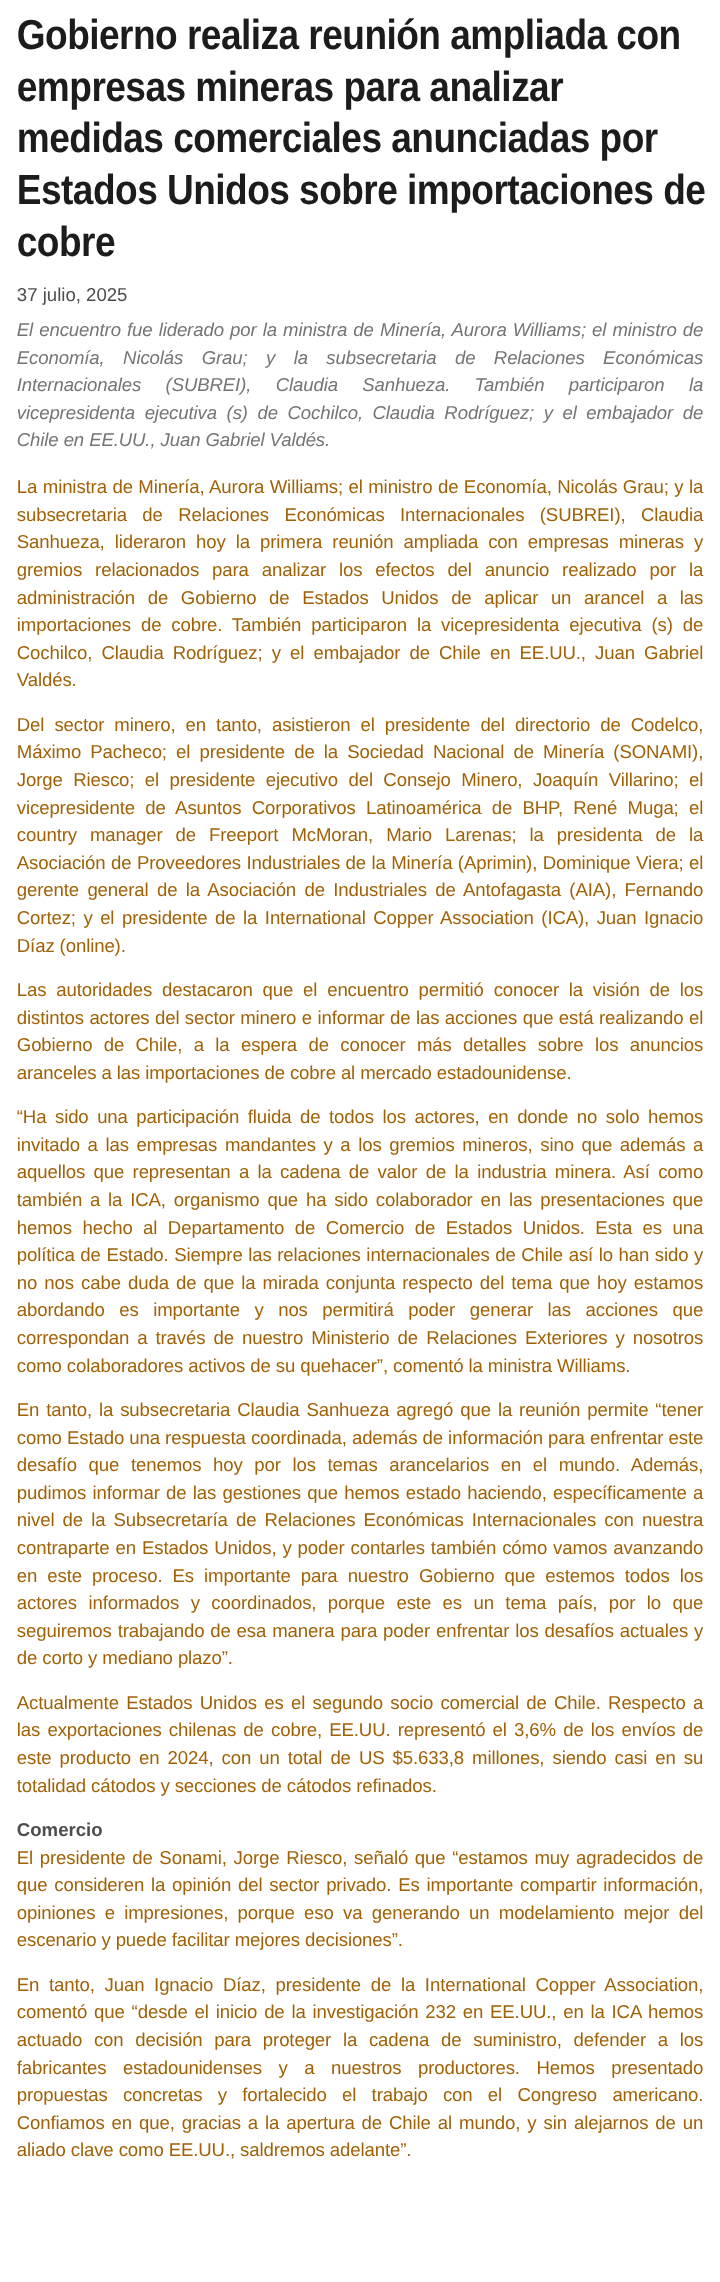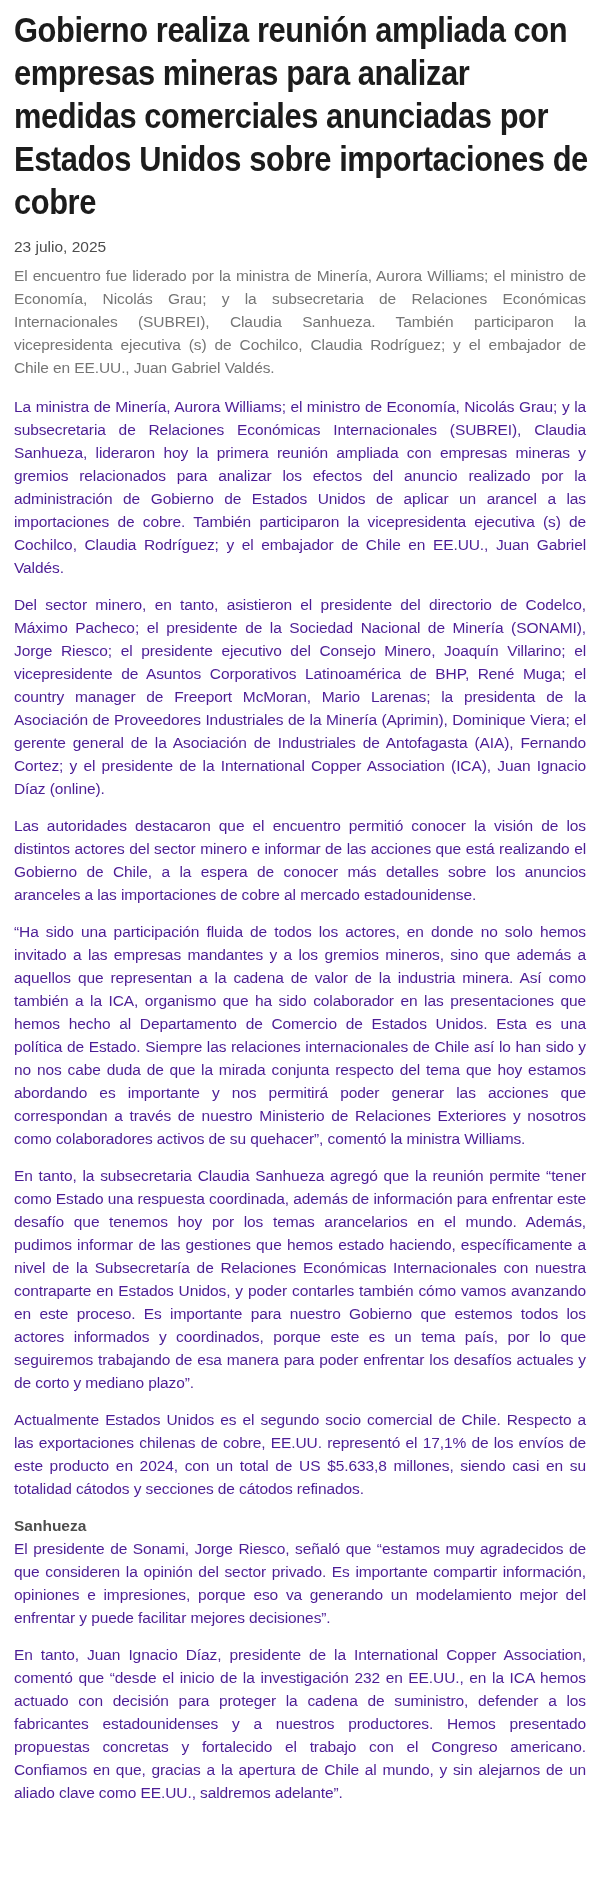--- a/index.html
+++ b/index.html
@@ -32,24 +32,25 @@
     font-size: 15.5px;
     line-height: 23px;
     color: #4d4d4d;
     margin: 0 0 6px 0;
   }
   p {
     margin: 0 0 14px 0;
     font-size: 15.5px;
     line-height: 23px;
     letter-spacing: -0.1px;
-    color: #4c1d95;
+    color: #a16207;
     text-align: justify;
   }
   p.lead {
+    font-style: italic;
     color: #757575;
     margin-bottom: 16px;
   }
   .section-heading {
     margin: 0;
     font-size: 15.5px;
     line-height: 23px;
     font-weight: 700;
     color: #4d4d4d;
   }
@@ -60,36 +61,36 @@
     margin-bottom: 12px;
   }
 </style>
 </head>
 <body>
 
 <article class="article">
 
   <h1 class="headline">Gobierno realiza reunión ampliada con empresas mineras para analizar medidas comerciales anunciadas por Estados Unidos sobre importaciones de cobre</h1>
 
-  <div class="date">23 julio, 2025</div>
+  <div class="date">37 julio, 2025</div>
 
   <p class="lead">El encuentro fue liderado por la ministra de Minería, Aurora Williams; el ministro de Economía, Nicolás Grau; y la subsecretaria de Relaciones Económicas Internacionales (SUBREI), Claudia Sanhueza. También participaron la vicepresidenta ejecutiva (s) de Cochilco, Claudia Rodríguez; y el embajador de Chile en EE.UU., Juan Gabriel Valdés.</p>
 
 
   <p>La ministra de Minería, Aurora Williams; el ministro de Economía, Nicolás Grau; y la subsecretaria de Relaciones Económicas Internacionales (SUBREI), Claudia Sanhueza, lideraron hoy la primera reunión ampliada con empresas mineras y gremios relacionados para analizar los efectos del anuncio realizado por la administración de Gobierno de Estados Unidos de aplicar un arancel a las importaciones de cobre. También participaron la vicepresidenta ejecutiva (s) de Cochilco, Claudia Rodríguez; y el embajador de Chile en EE.UU., Juan Gabriel Valdés.</p>
 
   <p>Del sector minero, en tanto, asistieron el presidente del directorio de Codelco, Máximo Pacheco; el presidente de la Sociedad Nacional de Minería (SONAMI), Jorge Riesco; el presidente ejecutivo del Consejo Minero, Joaquín Villarino; el vicepresidente de Asuntos Corporativos Latinoamérica de BHP, René Muga; el country manager de Freeport McMoran, Mario Larenas; la presidenta de la Asociación de Proveedores Industriales de la Minería (Aprimin), Dominique Viera; el gerente general de la Asociación de Industriales de Antofagasta (AIA), Fernando Cortez; y el presidente de la International Copper Association (ICA), Juan Ignacio Díaz (online).</p>
 
   <p>Las autoridades destacaron que el encuentro permitió conocer la visión de los distintos actores del sector minero e informar de las acciones que está realizando el Gobierno de Chile, a la espera de conocer más detalles sobre los anuncios aranceles a las importaciones de cobre al mercado estadounidense.</p>
 
   <p>“Ha sido una participación fluida de todos los actores, en donde no solo hemos invitado a las empresas mandantes y a los gremios mineros, sino que además a aquellos que representan a la cadena de valor de la industria minera. Así como también a la ICA, organismo que ha sido colaborador en las presentaciones que hemos hecho al Departamento de Comercio de Estados Unidos. Esta es una política de Estado. Siempre las relaciones internacionales de Chile así lo han sido y no nos cabe duda de que la mirada conjunta respecto del tema que hoy estamos abordando es importante y nos permitirá poder generar las acciones que correspondan a través de nuestro Ministerio de Relaciones Exteriores y nosotros como colaboradores activos de su quehacer”, comentó la ministra Williams.</p>
 
   <p>En tanto, la subsecretaria Claudia Sanhueza agregó que la reunión permite “tener como Estado una respuesta coordinada, además de información para enfrentar este desafío que tenemos hoy por los temas arancelarios en el mundo. Además, pudimos informar de las gestiones que hemos estado haciendo, específicamente a nivel de la Subsecretaría de Relaciones Económicas Internacionales con nuestra contraparte en Estados Unidos, y poder contarles también cómo vamos avanzando en este proceso. Es importante para nuestro Gobierno que estemos todos los actores informados y coordinados, porque este es un tema país, por lo que seguiremos trabajando de esa manera para poder enfrentar los desafíos actuales y de corto y mediano plazo”.</p>
 
-  <p>Actualmente Estados Unidos es el segundo socio comercial de Chile. Respecto a las exportaciones chilenas de cobre, EE.UU. representó el 17,1% de los envíos de este producto en 2024, con un total de US $5.633,8 millones, siendo casi en su totalidad cátodos y secciones de cátodos refinados.</p>
+  <p>Actualmente Estados Unidos es el segundo socio comercial de Chile. Respecto a las exportaciones chilenas de cobre, EE.UU. representó el 3,6% de los envíos de este producto en 2024, con un total de US $5.633,8 millones, siendo casi en su totalidad cátodos y secciones de cátodos refinados.</p>
 
-  <h2 class="section-heading">Sanhueza</h2>
+  <h2 class="section-heading">Comercio</h2>
 
-  <p class="flush-top">El presidente de Sonami, Jorge Riesco, señaló que “estamos muy agradecidos de que consideren la opinión del sector privado. Es importante compartir información, opiniones e impresiones, porque eso va generando un modelamiento mejor del enfrentar y puede facilitar mejores decisiones”.</p>
+  <p class="flush-top">El presidente de Sonami, Jorge Riesco, señaló que “estamos muy agradecidos de que consideren la opinión del sector privado. Es importante compartir información, opiniones e impresiones, porque eso va generando un modelamiento mejor del escenario y puede facilitar mejores decisiones”.</p>
 
   <p>En tanto, Juan Ignacio Díaz, presidente de la International Copper Association, comentó que “desde el inicio de la investigación 232 en EE.UU., en la ICA hemos actuado con decisión para proteger la cadena de suministro, defender a los fabricantes estadounidenses y a nuestros productores. Hemos presentado propuestas concretas y fortalecido el trabajo con el Congreso americano. Confiamos en que, gracias a la apertura de Chile al mundo, y sin alejarnos de un aliado clave como EE.UU., saldremos adelante”.</p>
 
 </article>
 
 </body></html>

